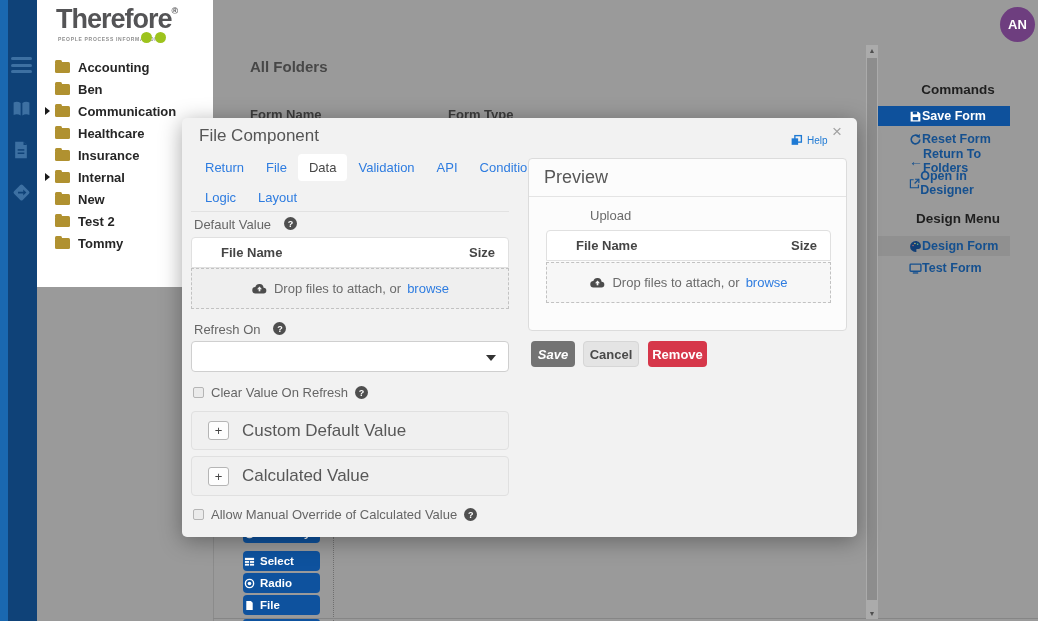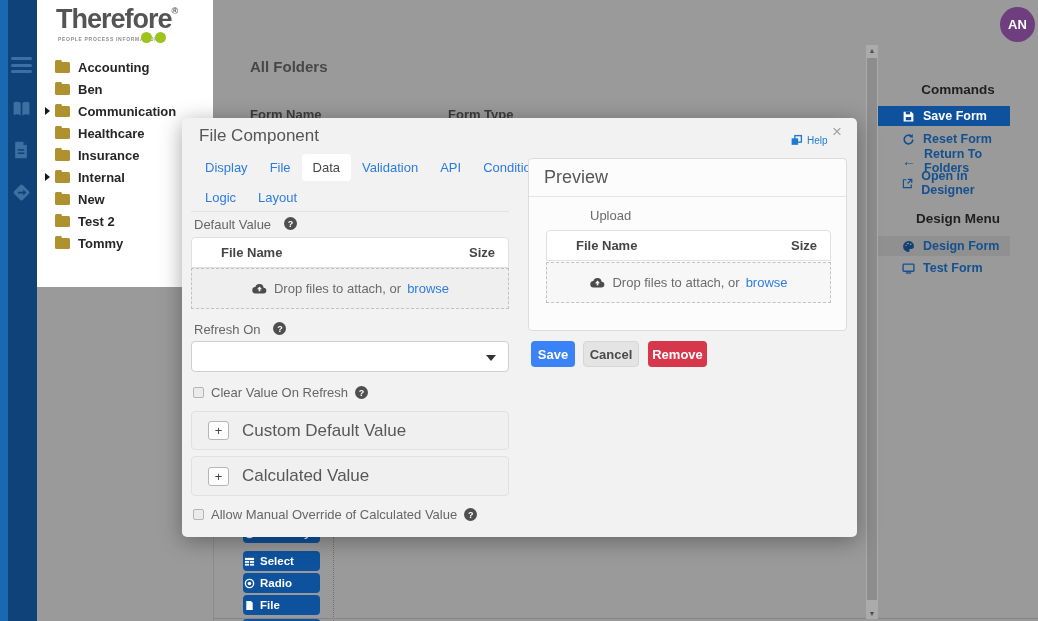--- a/index.html
+++ b/index.html
@@ -49,21 +49,21 @@
   
   .scrollbar { position:absolute; left:866px; top:45px; width:12px; height:574px; background:#ababab; z-index:2; }
   .scroll-thumb { position:absolute; left:1px; top:13px; width:10px; height:542px; background:#8d8d8d; }
   .scroll-arrow { position:absolute; left:0; width:12px; font-size:7px; color:#4f4f4f; text-align:center; cursor:pointer; }
   .scroll-up { top:2px; } .scroll-down { bottom:2px; }
 
   
   .cmd-title { position:absolute; left:878px; width:160px; text-align:center; font-size:13.5px; font-weight:bold; color:#1f1f1f; z-index:2; }
   .t-commands { top:82px; } .t-design { top:211px; }
   .cmd-row { position:absolute; left:878px; width:132px; height:20px; display:flex; align-items:center;
-    padding-left:24px; gap:8px; font-size:12.5px; font-weight:600; color:#15508f; cursor:pointer; z-index:2; }
+    padding-left:31px; font-size:12.5px; font-weight:600; color:#15508f; cursor:pointer; z-index:2; }
   .cmd-row.active { background:#0e519c; color:#fff; }
   .cmd-row.hl { background:#909090; }
   .cmd-0 { top:106px; } .cmd-1 { top:129px; } .cmd-2 { top:151px; } .cmd-3 { top:173px; }
   .dm-0 { top:236px; } .dm-1 { top:258px; }
   .cmd-row .arrow-glyph { font-size:14px; line-height:1; }
 
   
   .avatar { position:absolute; left:1000px; top:7px; width:35px; height:35px; border-radius:50%;
     background:#6e3e7f; color:#fff; font-size:13px; font-weight:bold; display:flex; align-items:center;
     justify-content:center; cursor:pointer; z-index:2; }
@@ -118,21 +118,21 @@
   .preview-panel { position:absolute; left:346px; top:40px; width:319px; height:173px; background:#fcfcfc;
     border:1px solid #dcdcdc; border-radius:4px; }
   .preview-head { height:38px; border-bottom:1px solid #e4e4e4; display:flex; align-items:center; }
   .preview-title { margin-left:15px; font-size:18px; color:#575757; }
   .upload-label { position:absolute; left:16px; top:49px; font-size:13px; color:#6b6b6b;margin-left:45px; }
   .p-table { left:17px; top:71px; width:285px; }
   .p-drop { left:17px; top:103px; width:285px; background:#f7f7f7; }
 
   .btn { position:absolute; top:223px; height:26px; border-radius:4px; font-size:13px; font-weight:600;
     display:flex; align-items:center; justify-content:center; cursor:pointer; }
-  .btn-save { left:349px; width:44px; background:#3b82f6; color:#fff; }
+  .btn-save { left:349px; width:44px; background:#737373; color:#fff;font-style:italic; }
   .btn-cancel { left:401px; width:56px; background:#e4e4e4; color:#4a4a4a; border:1px solid #d6d6d6; }
   .btn-remove { left:466px; width:59px; background:#d6374a; color:#fff; }
 </style>
 </head>
 <body>
 
 <div class="icon-sidebar">
   <div class="nav-ic ic-menu">
     <span class="bar"></span>
       <span class="bar"></span>
@@ -306,21 +306,21 @@
   <div class="modal-close">×</div>
   <div class="help-link">
     <svg viewBox="0 0 24 24" width="13" height="13">
         <rect x="3" y="8" width="12" height="12" fill="#1f7ad4"></rect>
         <rect x="9" y="3" width="12" height="12" fill="none" stroke="#1f7ad4" stroke-width="2.5"></rect>
       </svg>
     <span>Help</span>
   </div>
 
   <div class="tab-row r1">
-    <div class="tab">Display</div>
+    <div class="tab">Return</div>
     <div class="tab">File</div>
     <div class="tab active">Data</div>
     <div class="tab">Validation</div>
     <div class="tab">API</div>
     <div class="tab">Conditional</div>
   </div>
   <div class="tab-row r2">
     <div class="tab">Logic</div>
     <div class="tab">Layout</div>
   </div>

